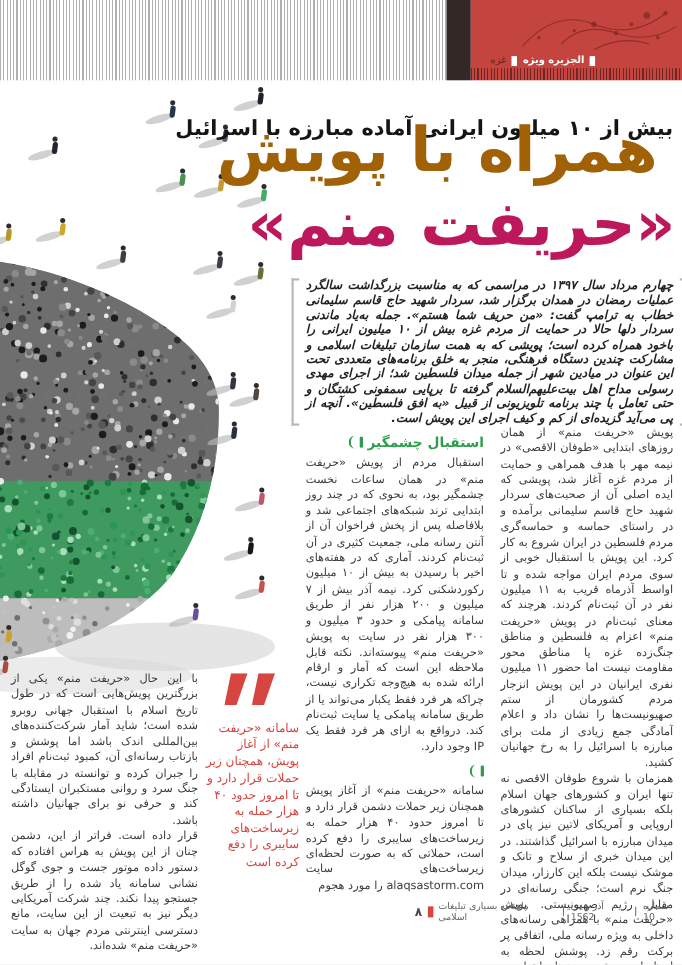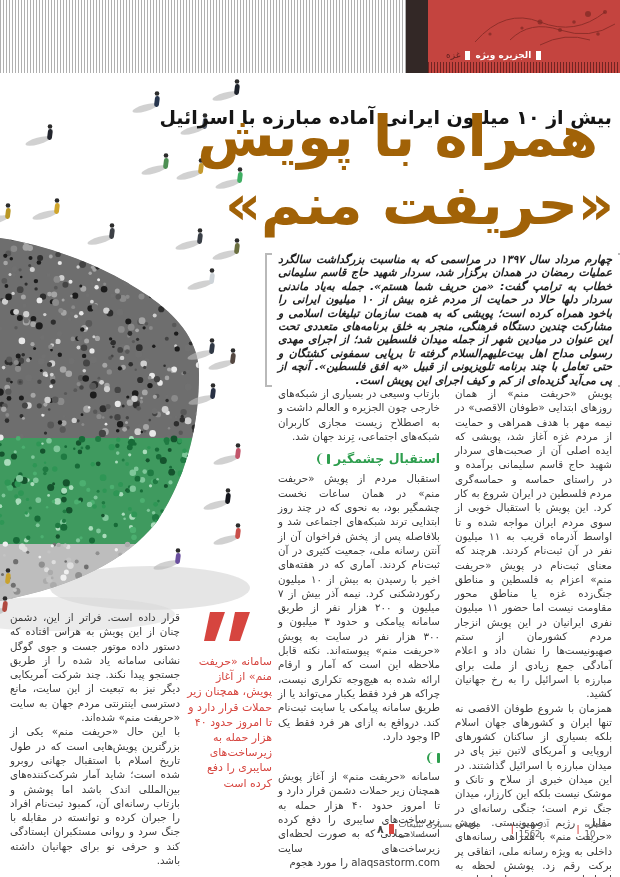--- a/index.html
+++ b/index.html
@@ -20,21 +20,21 @@
   .banner-label{position:absolute;bottom:13px;left:18px;display:flex;direction:rtl;
     align-items:center;gap:5px;font-size:9px;font-weight:bold;}
   .sq{width:5px;height:9px;background:#fff;display:inline-block;}
   .banner-label .sec{color:#ffffff;}
   .banner-label .topic{color:rgba(48,14,14,.66);font-weight:normal;text-align:right;}
   
   .subtitle{position:absolute;top:106px;right:8px;font-size:19px;font-weight:bold;color:#151515;margin-left:12px;}
   .headline-red{position:absolute;top:108px;right:22px;font-size:56px;line-height:1.05;
     font-weight:bold;color:#a16207;letter-spacing:-1px;}
   .headline-black{position:absolute;top:176px;right:6px;font-size:56px;line-height:1.05;
-    font-weight:bold;color:#a16207;letter-spacing:-1px;}
+    font-weight:bold;color:#be185d;letter-spacing:-1px;}
   
   .lead{position:absolute;top:253px;left:278px;width:334px;font-size:11px;line-height:13.4px;
     font-weight:bold;color:#222;text-align:justify;text-align-last:right;font-style:italic;}
   .lead-bracket{position:absolute;top:0;bottom:0;width:7px;}
   .lead-bracket.r{right:-13px;border-top:2px solid #b9b9b9;border-bottom:2px solid #b9b9b9;border-right:2px solid #b9b9b9;}
   .lead-bracket.l{left:-13px;border-top:2px solid #b9b9b9;border-bottom:2px solid #b9b9b9;border-left:2px solid #b9b9b9;}
   
   .bodytext{font-size:10.3px;line-height:14.3px;color:#3b3b3b;text-align:justify;text-align-last:right;}
   .bodytext p{margin:0;}
   .col-right{position:absolute;top:386px;left:455px;width:157px;}
@@ -998,37 +998,36 @@
       <span class="lead-bracket l"></span>
       <span>چهارم مرداد سال ۱۳۹۷ در مراسمی که به مناسبت بزرگداشت سالگرد عملیات رمضان در همدان برگزار شد، سردار شهید حاج قاسم سلیمانی خطاب به ترامپ گفت: «من حریف شما هستم». جمله به‌یاد ماندنی سردار دلها حالا در حمایت از مردم غزه بیش از ۱۰ میلیون ایرانی را باخود همراه کرده است؛ پویشی که به همت سازمان تبلیغات اسلامی و مشارکت چندین دستگاه فرهنگی، منجر به خلق برنامه‌های متعددی تحت این عنوان در میادین شهر از جمله میدان فلسطین شد؛ از اجرای مهدی رسولی مداح اهل بیت‌علیهم‌السلام گرفته تا برپایی سمفونی کشتگان و حتی تعامل با چند برنامه تلویزیونی از قبیل «به افق فلسطین». آنچه از پی می‌آید گزیده‌ای از کم و کیف اجرای این پویش است.</span>
     </div>
 
     <div class="col-right bodytext">
       <p>پویش «حریفت منم» از همان روزهای ابتدایی «طوفان الاقصی» در نیمه مهر با هدف همراهی و حمایت از مردم غزه آغاز شد، پویشی که ایده اصلی آن از صحبت‌های سردار شهید حاج قاسم سلیمانی برآمده و در راستای حماسه و حماسه‌گری مردم فلسطین در ایران شروع به کار کرد. این پویش با استقبال خوبی از سوی مردم ایران مواجه شده و تا اواسط آذرماه قریب به ۱۱ میلیون نفر در آن ثبت‌نام کردند. هرچند که معنای ثبت‌نام در پویش «حریفت منم» اعزام به فلسطین و مناطق جنگ‌زده غزه یا مناطق محور مقاومت نیست اما حضور ۱۱ میلیون نفری ایرانیان در این پویش انزجار مردم کشورمان از ستم صهیونیست‌ها را نشان داد و اعلام آمادگی جمع زیادی از ملت برای مبارزه با اسرائیل را به رخ جهانیان کشید.</p>
       <p>همزمان با شروع طوفان الاقصی نه تنها ایران و کشورهای جهان اسلام بلکه بسیاری از ساکنان کشورهای اروپایی و آمریکای لاتین نیز پای در میدان مبارزه با اسرائیل گذاشتند. در این میدان خبری از سلاح و تانک و موشک نیست بلکه این کارزار، میدان جنگ نرم است؛ جنگی رسانه‌ای در مقابل رژیم صهیونیستی. پویش «حریفت منم» با همراهی رسانه‌های داخلی به ویژه رسانه ملی، اتفاقی پر برکت رقم زد. پوشش لحظه به لحظه این پویش در روزهای ابتدایی،</p>
     </div>
 
     <div class="col-mid bodytext">
-      <p>بازتاب وسیعی در بسیاری از شبکه‌های خارجی چون الجزیره و العالم داشت و به اصطلاح زیست مجازی کاربران شبکه‌های اجتماعی، تِرند جهان شد.</p>
       <div class="subhead">
         <span>استقبال چشمگیر</span>
         <span class="sh-bar"></span>
         <span class="sh-curve"></span>
       </div>
       <p>استقبال مردم از پویش «حریفت منم» در همان ساعات نخست چشمگیر بود، به نحوی که در چند روز ابتدایی ترند شبکه‌های اجتماعی شد و بلافاصله پس از پخش فراخوان آن از آنتن رسانه ملی، جمعیت کثیری در آن ثبت‌نام کردند. آماری که در هفته‌های اخیر با رسیدن به بیش از ۱۰ میلیون رکوردشکنی کرد. نیمه آذر بیش از ۷ میلیون و ۲۰۰ هزار نفر از طریق سامانه پیامکی و حدود ۳ میلیون و ۳۰۰ هزار نفر در سایت به پویش «حریفت منم» پیوسته‌اند. نکته قابل ملاحظه این است که آمار و ارقام ارائه شده به هیچ‌وجه تکراری نیست، چراکه هر فرد فقط یکبار می‌تواند یا از طریق سامانه پیامکی یا سایت ثبت‌نام کند. درواقع به ازای هر فرد فقط یک IP وجود دارد.</p>
       <div class="subhead">
         <span class="sh-bar"></span>
         <span class="sh-curve"></span>
       </div>
       <p>سامانه «حریفت منم» از آغاز پویش همچنان زیر حملات دشمن قرار دارد و تا امروز حدود ۴۰ هزار حمله به زیرساخت‌های سایبری را دفع کرده است، حملاتی که به صورت لحظه‌ای زیرساخت‌های سایت alaqsastorm.com را مورد هجوم</p>
     </div>
 
     <div class="col-bl bodytext">
+      <p>با این حال «حریفت منم» یکی از بزرگترین پویش‌هایی است که در طول تاریخ اسلام با استقبال جهانی روبرو شده است؛ شاید آمار شرکت‌کننده‌های بین‌المللی اندک باشد اما پوشش و بازتاب رسانه‌ای آن، کمبود ثبت‌نام افراد را جبران کرده و توانسته در مقابله با جنگ سرد و روانی مستکبران ایستادگی کند و حرفی نو برای جهانیان داشته باشد.</p>
       <p>قرار داده است. فراتر از این، دشمن چنان از این پویش به هراس افتاده که دستور داده موتور جست و جوی گوگل نشانی سامانه یاد شده را از طریق جستجو پیدا نکند. چند شرکت آمریکایی دیگر نیز به تبعیت از این سایت، مانع دسترسی اینترنتی مردم جهان به سایت «حریفت منم» شده‌اند.</p>
-      <p>با این حال «حریفت منم» یکی از بزرگترین پویش‌هایی است که در طول تاریخ اسلام با استقبال جهانی روبرو شده است؛ شاید آمار شرکت‌کننده‌های بین‌المللی اندک باشد اما پوشش و بازتاب رسانه‌ای آن، کمبود ثبت‌نام افراد را جبران کرده و توانسته در مقابله با جنگ سرد و روانی مستکبران ایستادگی کند و حرفی نو برای جهانیان داشته باشد.</p>
     </div>
 
     <div class="quote">
       <svg class="quote-icon" width="50" height="30" viewBox="0 0 50 30">
         <polygon points="6,0 21,0 11,29 0,29" fill="#d6453f"></polygon>
         <polygon points="31,0 46,0 36,29 25,29" fill="#d6453f"></polygon>
       </svg>
       <div class="quote-text">سامانه «حریفت منم» از آغاز پویش، همچنان زیر حملات قرار دارد و تا امروز حدود ۴۰ هزار حمله به زیرساخت‌های سایبری را دفع کرده است</div>
     </div>
 

